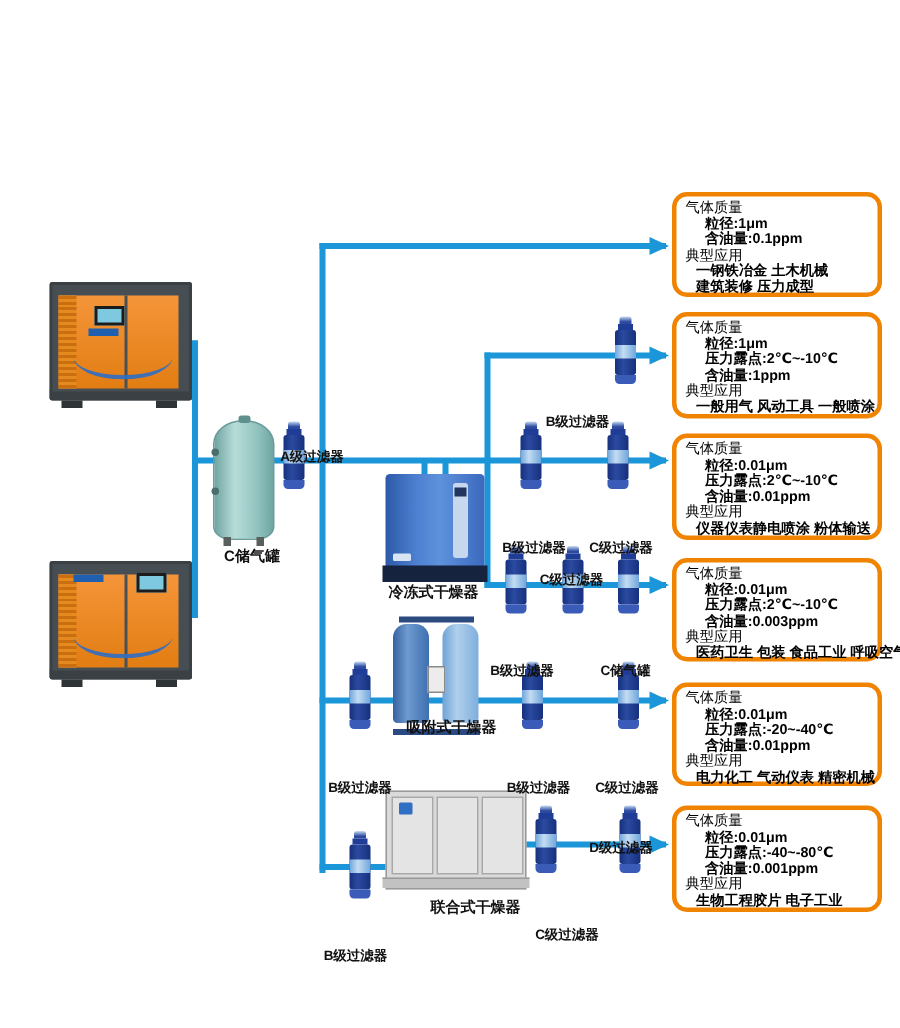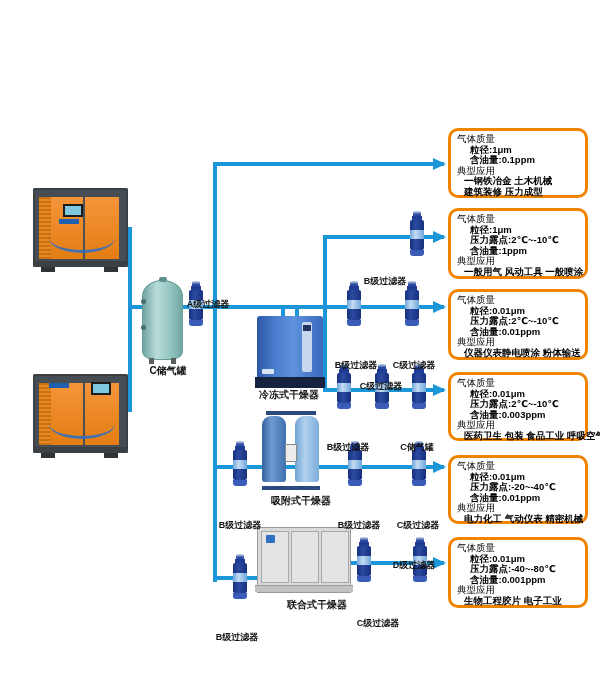--- a/index.html
+++ b/index.html
@@ -142,21 +142,21 @@
   </div>
   <div class="equip-label" style="left:289px;top:388px;">冷冻式干燥器</div>
 
   <div class="adryer">
     <div class="ad-manifold"></div>
     <div class="ad-tower-l"></div>
     <div class="ad-tower-r"></div>
     <div class="ad-box"></div>
     <div class="ad-frame"></div>
   </div>
-  <div class="equip-label" style="left:301px;top:494px;">吸附式干燥器</div>
+  <div class="equip-label" style="left:301px;top:478px;">吸附式干燥器</div>
 
   <div class="cdryer">
     <div class="cd-panel" style="left:3px;"></div>
     <div class="cd-panel" style="left:33px;"></div>
     <div class="cd-panel" style="left:63px;"></div>
     <div class="cd-mark"></div>
     <div class="cd-base"></div>
   </div>
   <div class="equip-label" style="left:317px;top:598px;">联合式干燥器</div>
 

